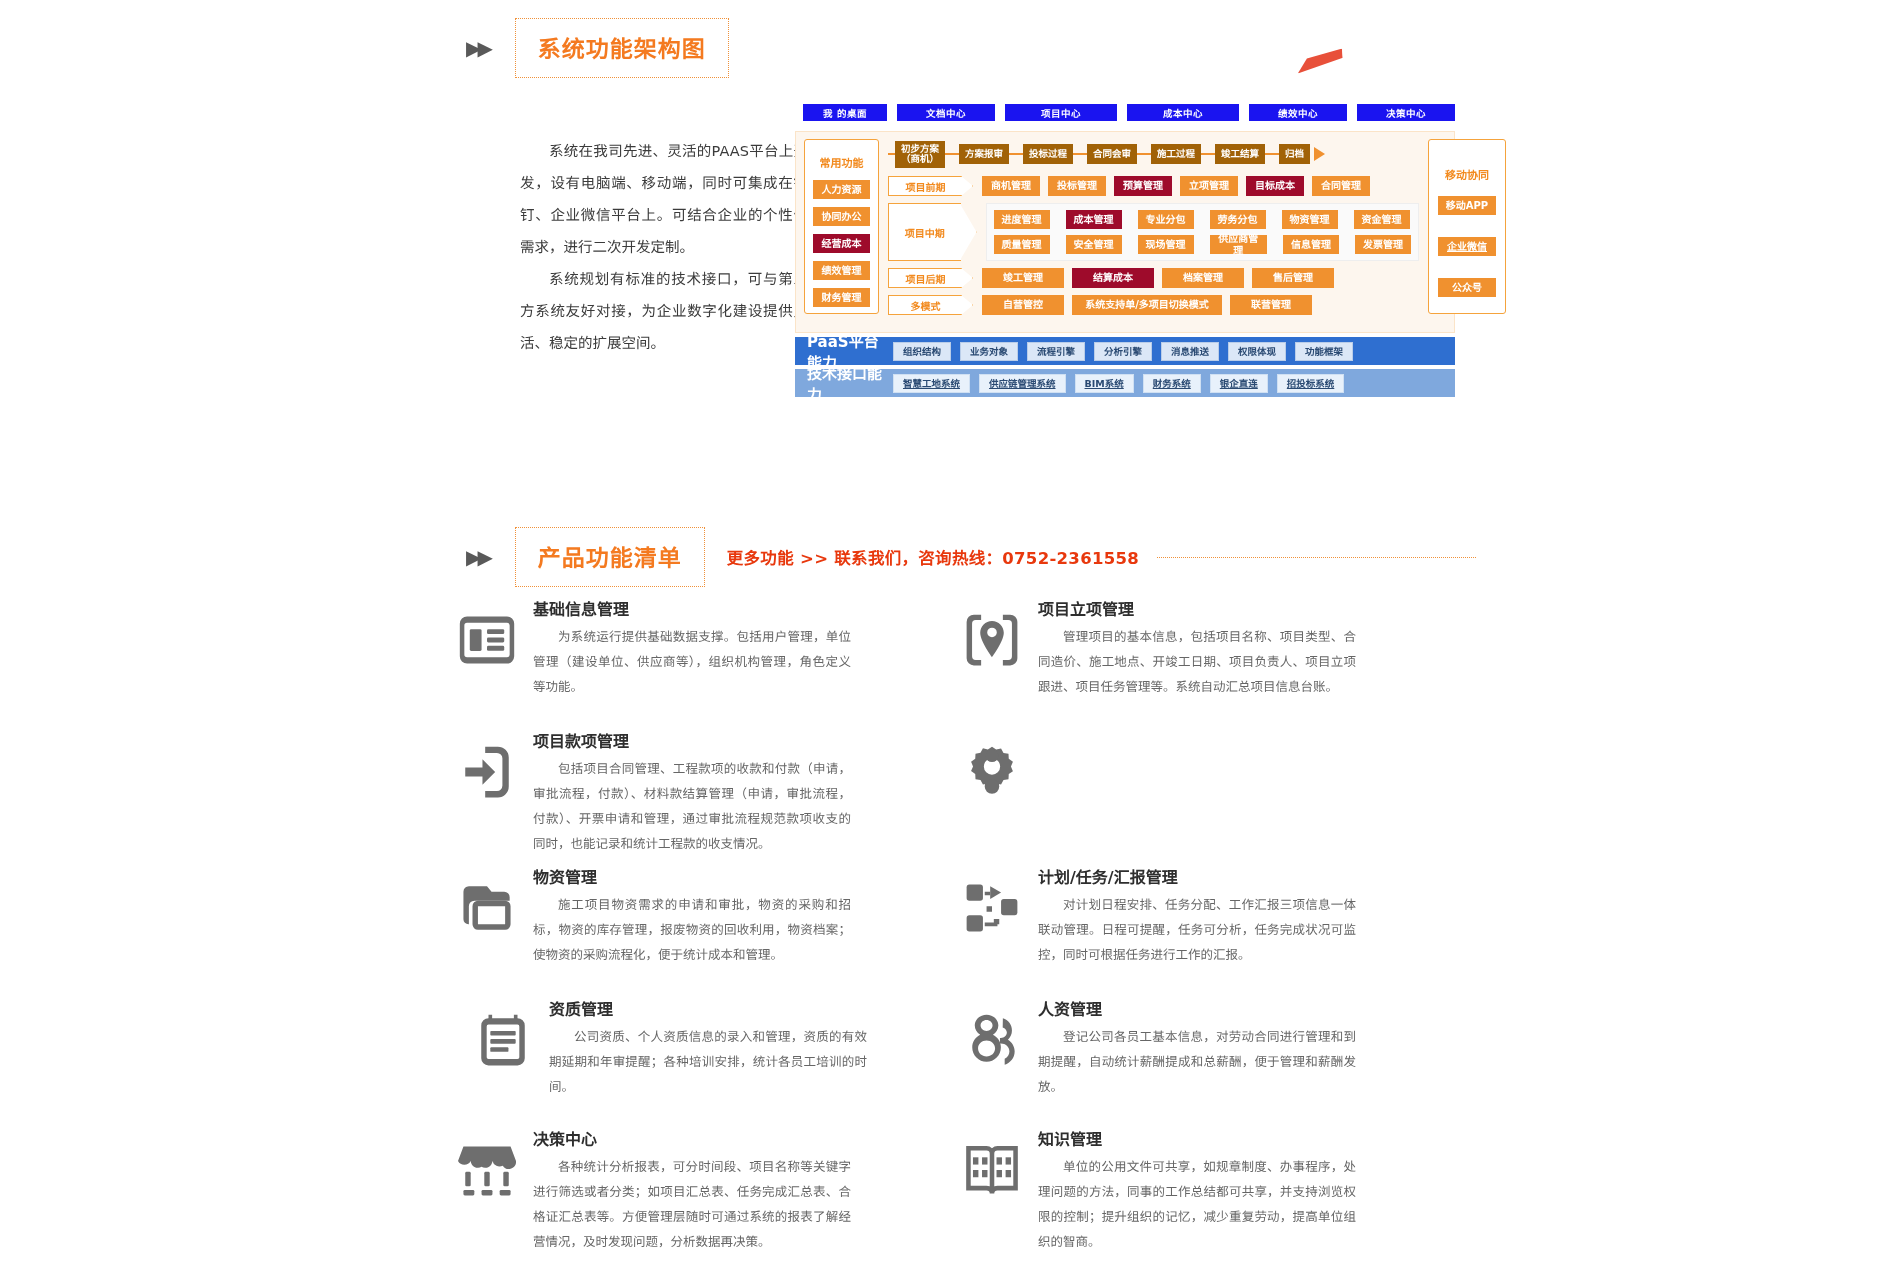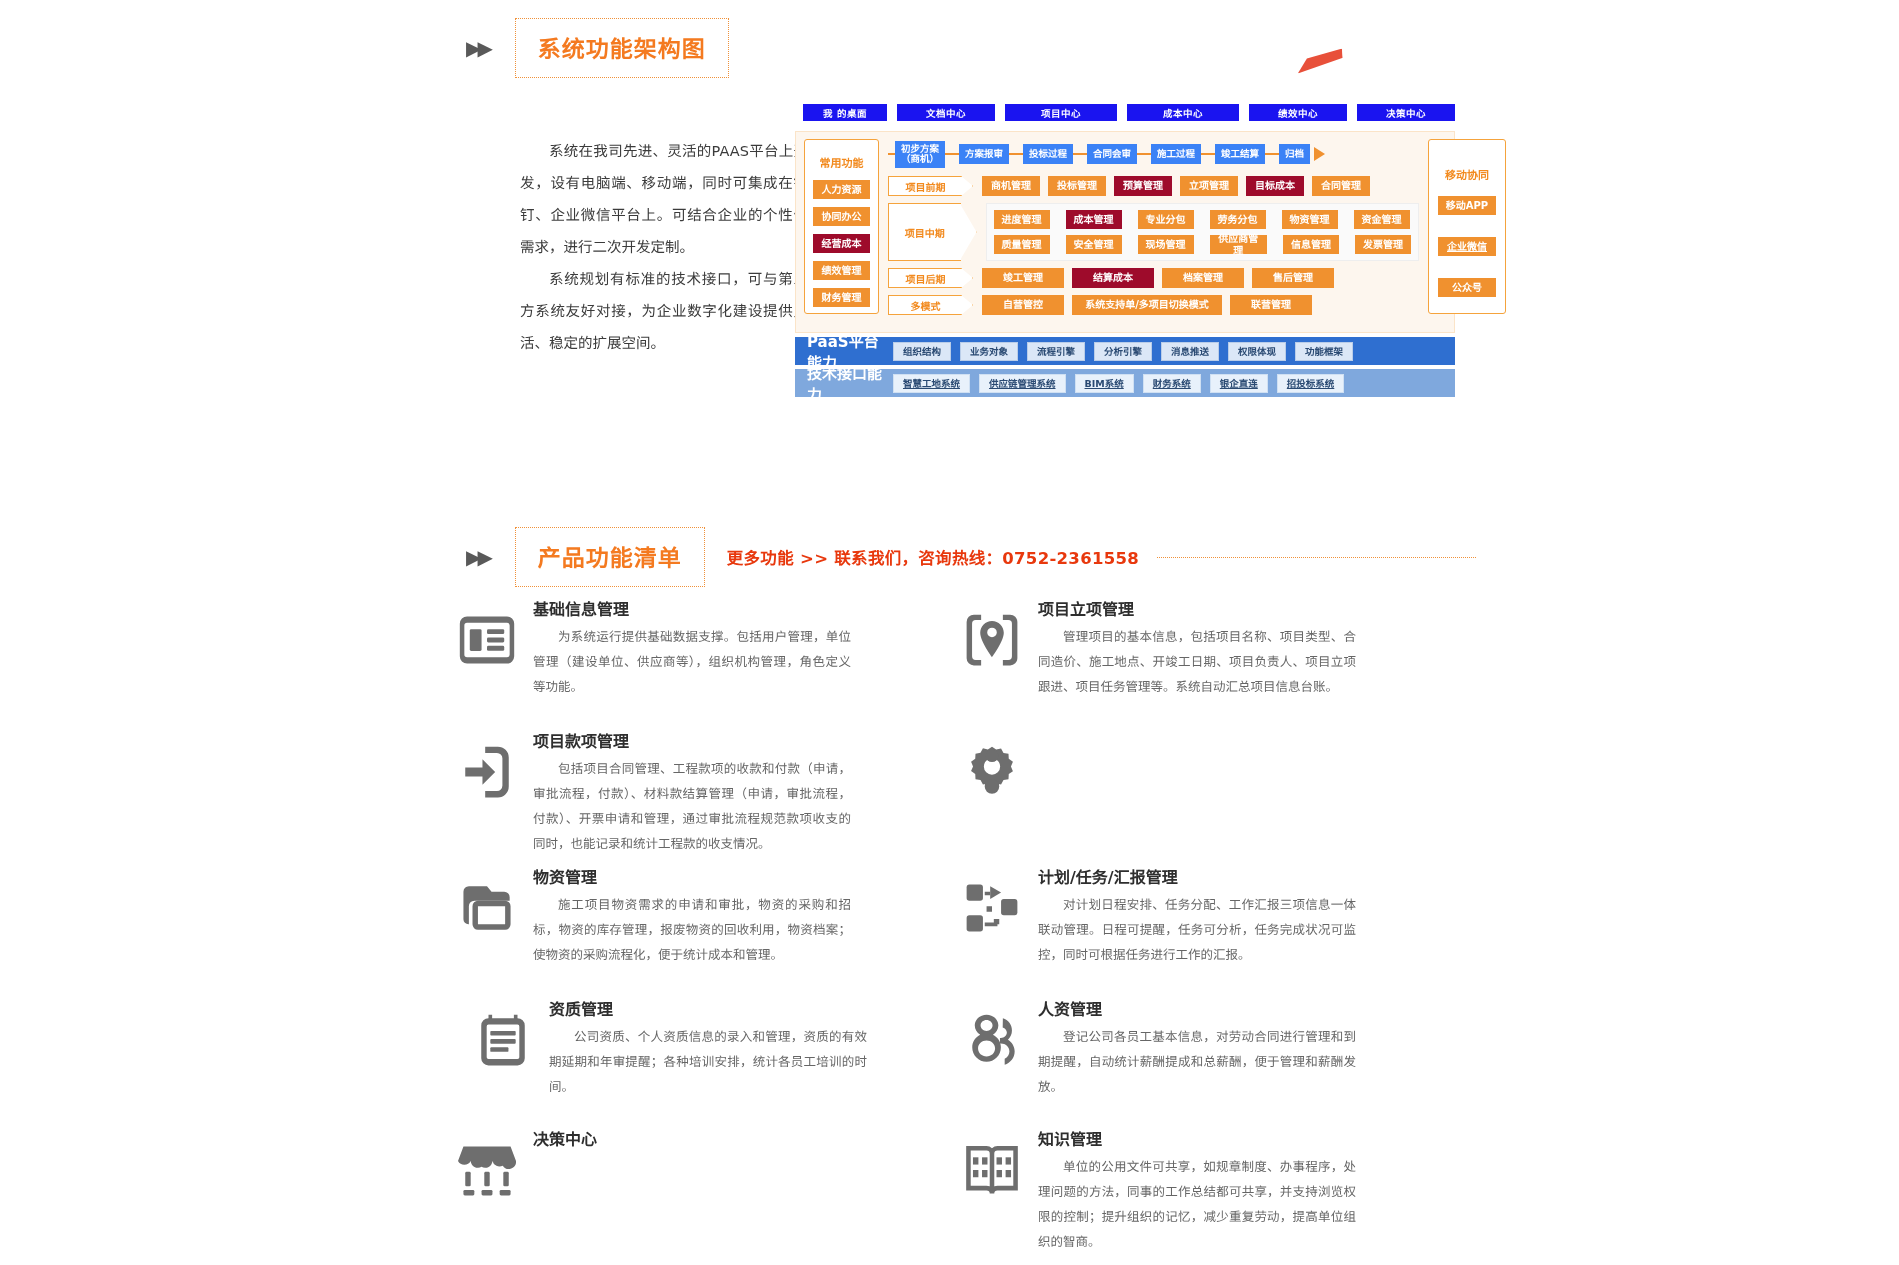--- a/index.html
+++ b/index.html
@@ -65,21 +65,21 @@
   #mobile-panel{width:80px;height:175px;}
   #mobile-panel .panel-title{margin-top:18px;margin-bottom:14px;}
   #mobile-panel .chip{width:58px;height:19px;margin-bottom:22px;}
 
   .center-col{flex:1;margin:0 9px;display:flex;flex-direction:column;}
 
   
   .flow{display:flex;align-items:center;height:30px;margin-bottom:7px;}
   .flow-stub{width:7px;height:2px;background:#f0912f;}
   .flow-node{
-    background:#3b82f6;color:#fff;font-weight:bold;font-size:9.5px;
+    background:#a16207;color:#fff;font-weight:bold;font-size:9.5px;
     display:flex;align-items:center;justify-content:center;text-align:center;
     height:20px;padding:0 6px;line-height:1.1;box-sizing:border-box;
   }
   .flow-node.two{height:27px;}
   .flow-link{width:14px;height:2px;background:#f0912f;}
   .flow-arrow{
     width:0;height:0;border-left:11px solid #f0912f;
     border-top:7px solid transparent;border-bottom:7px solid transparent;
     margin-left:4px;
   }
@@ -410,20 +410,21 @@
           <rect x="8" y="34" width="6" height="16" rx="1.5"></rect>
           <rect x="29" y="34" width="6" height="16" rx="1.5"></rect>
           <rect x="50" y="34" width="6" height="16" rx="1.5"></rect>
           <rect x="6" y="54" width="12" height="6" rx="1.5"></rect>
           <rect x="26" y="54" width="12" height="6" rx="1.5"></rect>
           <rect x="46" y="54" width="12" height="6" rx="1.5"></rect>
         </svg>
       </div>
       <div class="feat-body">
         <div class="feat-title">决策中心</div>
+        <div class="feat-desc">各种统计分析报表，可分时间段、项目名称等关键字进行筛选或者分类；如项目汇总表、任务完成汇总表、合格证汇总表等。方便管理层随时可通过系统的报表了解经营情况，及时发现问题，分析数据再决策。</div>
       </div>
     </div>
     <div class="feat" style="position: absolute; left: 505px; top: 530px;">
       <div class="feat-icon">
         <svg viewBox="0 0 64 64">
           <path d="M6 8h20c3.3 0 6 2.7 6 6v44c0-3.3-2.7-6-6-6H6zm52 0H38c-3.3 0-6 2.7-6 6v44c0-3.3 2.7-6 6-6h20z" fill="none" stroke="#6e6e6e" stroke-width="5"></path>
           <rect x="11" y="18" width="6" height="8"></rect>
           <rect x="21" y="18" width="6" height="8"></rect>
           <rect x="11" y="32" width="6" height="8"></rect>
           <rect x="21" y="32" width="6" height="8"></rect>

